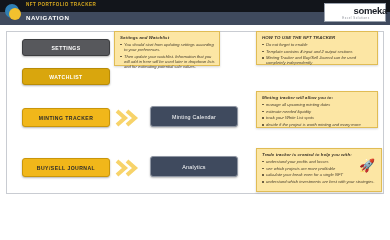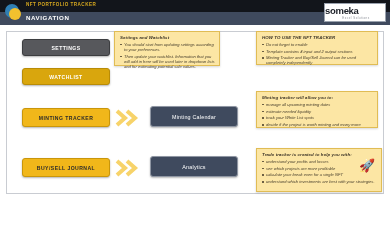--- a/index.html
+++ b/index.html
@@ -19,21 +19,21 @@
   .logo-mark .c1{position:absolute;left:0;top:0;width:14px;height:14px;border-radius:50%;
      background:#2f7fb5;}
   .logo-mark .c2{position:absolute;left:4px;top:4px;width:12px;height:12px;border-radius:50%;
      background:#f2c12e;}
   .hdr-title{position:absolute;left:26px;top:2px;font-size:4.6px;font-weight:bold;
      letter-spacing:.45px;color:#d6a81f;}
   .hdr-sub{position:absolute;left:26px;top:14px;font-size:6.2px;font-weight:bold;
      letter-spacing:.55px;color:#ffffff;}
   .someka{position:absolute;right:4px;top:3px;width:62px;height:19px;background:#ffffff;
      border:1px solid #9aa2ae;box-sizing:border-box;}
-  .someka-main{position:absolute;left:0;top:1px;width:62px;text-align:left;
+  .someka-main{position:absolute;left:0;top:1px;width:62px;text-align:right;
      font-size:9.5px;font-weight:bold;letter-spacing:-.3px;color:#1b1f27;line-height:11px;}
   .someka-sub{position:absolute;left:0;top:12px;width:62px;text-align:center;
      font-size:2.9px;letter-spacing:.5px;color:#8b8f98;}
 
   
   .frame{position:absolute;left:6px;top:31px;width:378px;height:163px;
      border:1px solid #c9ccd2;box-sizing:border-box;background:#ffffff;}
 
   
   .navbtn{position:absolute;left:22px;width:88px;height:17px;border-radius:3px;

